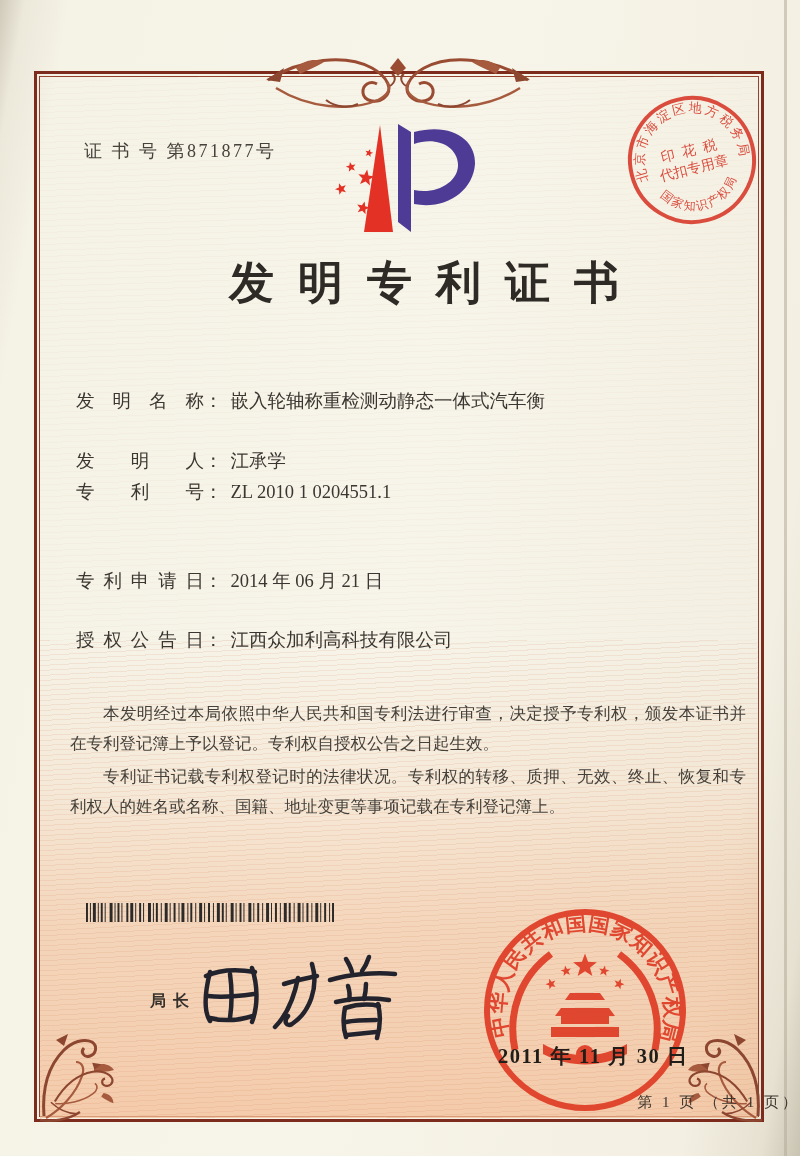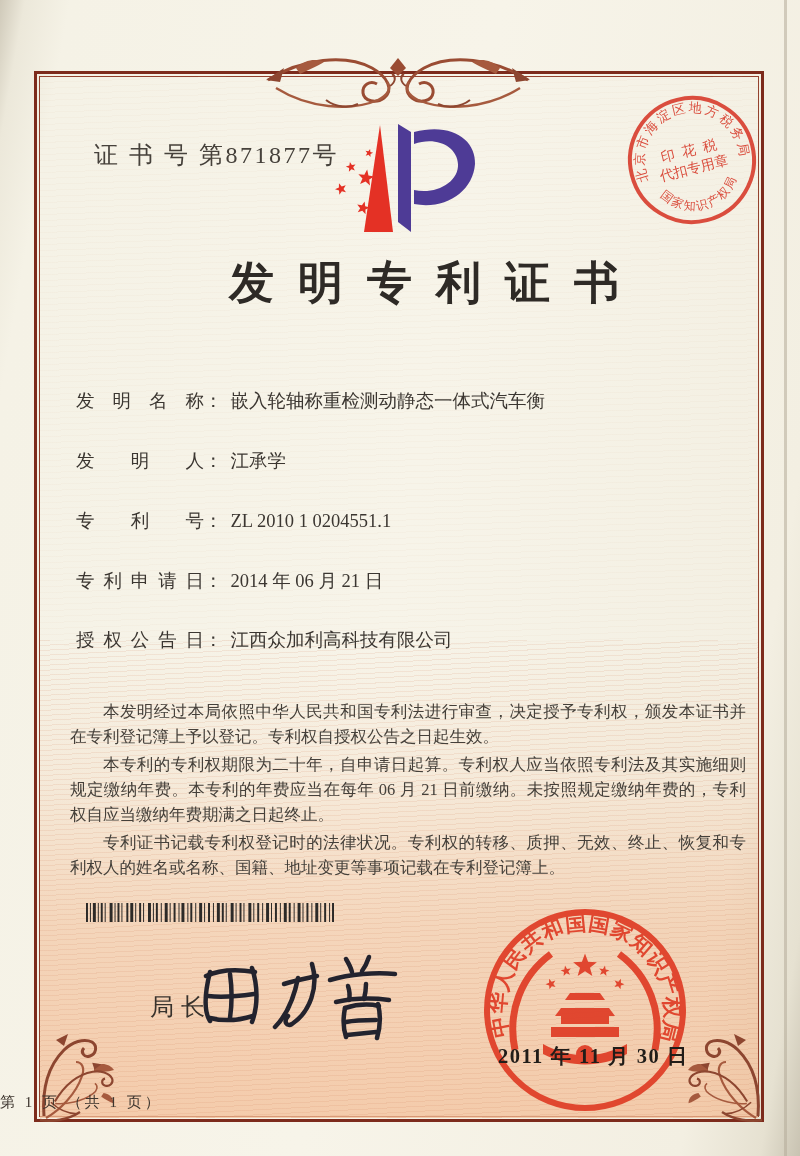--- a/index.html
+++ b/index.html
@@ -23,39 +23,39 @@
     background:
       repeating-linear-gradient(177deg, rgba(206,120,82,0.13) 0 1px, rgba(255,255,255,0) 1px 5px),
       linear-gradient(180deg, rgba(243,196,160,0) 0%, rgba(243,192,152,0.18) 30%, rgba(242,184,142,0.5) 60%, rgba(243,188,148,0.72) 100%);
     pointer-events:none;
   }
   .texture-top{
     position:absolute;left:40px;top:76px;width:718px;height:570px;
     background:repeating-linear-gradient(178deg, rgba(205,160,125,0.05) 0 1px, rgba(255,255,255,0) 1px 6px);
     pointer-events:none;
   }
-  .cert-no{position:absolute;left:94px;top:139px;font-size:24px;letter-spacing:2.5px;color:#46413b;}
+  .cert-no{position:absolute;left:84px;top:139px;font-size:18px;letter-spacing:2.5px;color:#46413b;}
   .logo{position:absolute;left:318px;top:120px;width:168px;height:118px;}
   .tax-stamp{position:absolute;left:613px;top:83px;width:158px;height:154px;opacity:.92;}
   .title{
     position:absolute;left:0;top:253px;width:100%;text-align:center;
     font-size:45px;font-weight:700;color:#2e2a26;letter-spacing:24px;text-indent:24px;white-space:nowrap;margin-left:24px;
   }
   .field{position:absolute;left:76px;font-size:18.5px;color:#3b3631;white-space:nowrap;}
   .field .flabel{display:inline-block;width:128px;text-align:justify;text-align-last:justify;vertical-align:bottom;margin-top:20px;}
   .field .fvalue{margin-left:8px;margin-top:48px;}
-  .f1{top:368px}.f2{top:428px}.f3{top:488px}.f4{top:548px}.f5{top:607px}.f6{top:667px}
-  .body-text{position:absolute;left:70px;top:699px;width:676px;font-size:16.5px;line-height:25px;color:#45403a;text-align:justify;}
+  .f1{top:368px}.f2{top:428px}.f3{top:459px}.f4{top:548px}.f5{top:607px}.f6{top:667px}
+  .body-text{position:absolute;left:70px;top:699px;width:676px;font-size:16.5px;line-height:30px;color:#45403a;text-align:justify;}
   .body-text p{margin:0 0 3px 0;text-indent:2em;}
   .barcode{position:absolute;left:86px;top:903px;width:248px;height:19px;z-index:3;}
-  .director{position:absolute;left:150px;top:991px;font-size:24px;letter-spacing:7px;color:#38322c;z-index:3;}
+  .director{position:absolute;left:150px;top:991px;font-size:16px;letter-spacing:7px;color:#38322c;z-index:3;font-weight:bold;}
   .signature{position:absolute;left:188px;top:942px;width:215px;height:108px;z-index:3;}
   .issuing-seal{position:absolute;left:479px;top:904px;width:212px;height:212px;z-index:2;opacity:.95;}
   .issue-date{position:absolute;left:498px;top:1042px;font-size:20.5px;font-weight:600;letter-spacing:1.5px;color:#211d19;z-index:4;}
-  .footer{position:absolute;left:0;top:1093px;width:100%;text-align:left;font-size:15px;letter-spacing:3px;color:#3d352e;z-index:3;}
+  .footer{position:absolute;left:0;top:1093px;width:100%;text-align:right;font-size:15px;letter-spacing:3px;color:#3d352e;z-index:3;}
   .ornament-top{position:absolute;left:266px;top:40px;width:264px;height:68px;z-index:2;}
   .corner-orn{position:absolute;width:112px;height:92px;z-index:2;}
   .corner-left{left:34px;top:1032px;}
   .corner-right{right:32px;top:1032px;transform:scaleX(-1);}
   svg text{font-family:"Liberation Serif","DejaVu Serif",serif;}
 </style>
 </head>
 <body>
 
 <div class="page">
@@ -146,21 +146,20 @@
   </div>
   <div class="field f4">
     <span class="flabel">专利申请日</span><span class="fcolon">：</span><span class="fvalue">2014 年 06 月 21 日</span>
   </div>
   <div class="field f5">
     <span class="flabel">授权公告日</span><span class="fcolon">：</span><span class="fvalue">江西众加利高科技有限公司</span>
   </div>
 
   <div class="body-text">
     <p>本发明经过本局依照中华人民共和国专利法进行审查，决定授予专利权，颁发本证书并在专利登记簿上予以登记。专利权自授权公告之日起生效。</p>
-    <p>本专利的专利权期限为二十年，自申请日起算。专利权人应当依照专利法及其实施细则规定缴纳年费。本专利的年费应当在每年 06 月 21 日前缴纳。未按照规定缴纳年费的，专利权自应当缴纳年费期满之日起终止。</p>
     <p>专利证书记载专利权登记时的法律状况。专利权的转移、质押、无效、终止、恢复和专利权人的姓名或名称、国籍、地址变更等事项记载在专利登记簿上。</p>
   </div>
 
   <svg class="barcode" viewBox="0 0 252 22" preserveAspectRatio="none" aria-hidden="true">
     <g fill="#2c2a28">
       <path d="M0,0h2v22h-2z M4,0h1v22h-1z M7,0h3v22h-3z M12,0h1v22h-1z M15,0h2v22h-2z M19,0h1v22h-1z M24,0h3v22h-3z M29,0h1v22h-1z M32,0h2v22h-2z M36,0h1v22h-1z M41,0h2v22h-2z M45,0h3v22h-3z M50,0h1v22h-1z M54,0h2v22h-2z M58,0h1v22h-1z M63,0h3v22h-3z M68,0h1v22h-1z M71,0h2v22h-2z M76,0h1v22h-1z M80,0h3v22h-3z M85,0h1v22h-1z M89,0h2v22h-2z M94,0h1v22h-1z M97,0h3v22h-3z M103,0h1v22h-1z M106,0h2v22h-2z M111,0h1v22h-1z M115,0h3v22h-3z M120,0h1v22h-1z M124,0h2v22h-2z M129,0h1v22h-1z M133,0h3v22h-3z M138,0h2v22h-2z M142,0h1v22h-1z M147,0h3v22h-3z M152,0h1v22h-1z M156,0h2v22h-2z M160,0h1v22h-1z M165,0h3v22h-3z M170,0h1v22h-1z M174,0h2v22h-2z M179,0h1v22h-1z M183,0h3v22h-3z M188,0h1v22h-1z M192,0h2v22h-2z M197,0h1v22h-1z M201,0h3v22h-3z M206,0h2v22h-2z M211,0h1v22h-1z M215,0h3v22h-3z M220,0h1v22h-1z M224,0h2v22h-2z M229,0h1v22h-1z M233,0h3v22h-3z M238,0h1v22h-1z M242,0h2v22h-2z M247,0h1v22h-1z M250,0h2v22h-2z"></path>
     </g>
   </svg>
 
   <div class="director">局长</div>

